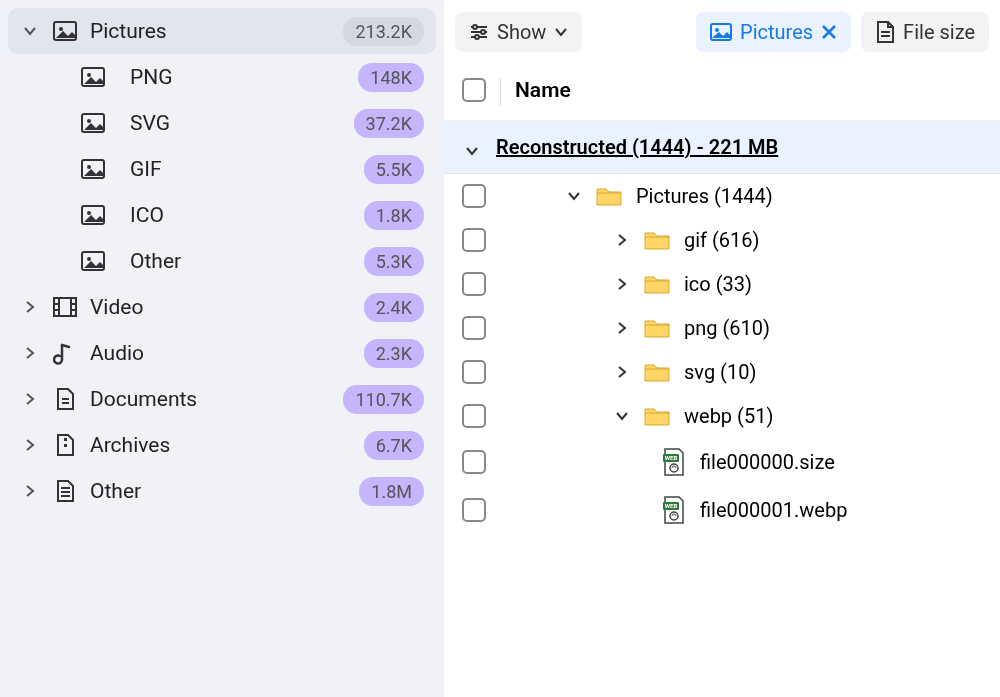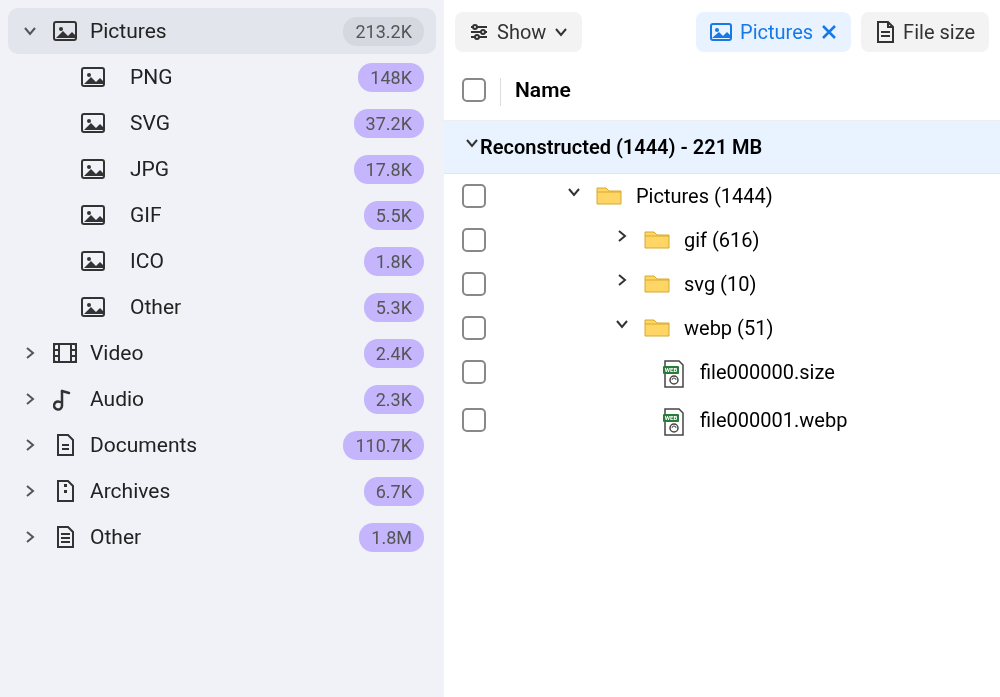--- a/index.html
+++ b/index.html
@@ -11,22 +11,22 @@
 .btn.blue { background: #e8f3ff; color: #1779e6; }
 .tree-item { display: flex; align-items: center; gap: 12px; padding: 10px 12px; border-radius: 10px; font-size: 21px; color: #222; cursor: pointer; }
 .tree-item.active { background: #e3e5ec; }
 .tree-item .right { margin-left: auto; }
 .badge { background: #c4b5fd; color: #555; padding: 4px 12px; border-radius: 14px; font-size: 18px; }
 .tree-item.active .badge { background: #d5d8e0; }
 .chev { width: 20px; display: inline-flex; justify-content: center; color: #555; font-size: 14px; }
 .icon { width: 26px; height: 26px; display: inline-flex; align-items: center; justify-content: center; }
 .indent-1 { padding-left: 72px; gap: 24px; }
 .header-row { display: flex; align-items: flex-start; gap: 14px; padding: 14px 18px; font-size: 21px; font-weight: 600; border-bottom: 1px solid #eee; }
-.group-row { display: flex; align-items: flex-start; padding: 14px 20px; background: #e8f3ff; font-size: 20px; font-weight: 600; border-bottom: 1px solid #dfe8f2; }
-.file-row { display: flex; align-items: flex-start; gap: 14px; padding: 10px 18px; font-size: 20px; }
+.group-row { display: flex; align-items: flex-end; gap: 16px; padding: 14px 20px; background: #e8f3ff; font-size: 20px; font-weight: 600; border-bottom: 1px solid #dfe8f2; text-decoration: underline; }
+.file-row { display: flex; align-items: center; gap: 14px; padding: 10px 18px; font-size: 20px; }
 .checkbox { width: 24px; height: 24px; border: 2px solid #888; border-radius: 5px; flex-shrink: 0; }
 .divider { width: 1px; height: 28px; background: #ddd; }
 .folder-icon { width: 26px; height: 22px; }
 .file-icon { width: 24px; height: 28px; }
 svg { display: block; }
 </style>
 </head>
 <body>
 
 <svg width="0" height="0" style="position:absolute">
@@ -105,29 +105,20 @@
         <span class="right"><span class="badge">148K</span></span>
       </div>
       <div class="tree-item indent-1">
         <span class="icon">
           <svg width="24" height="24">
             <use href="#pic-icon"></use>
           </svg>
         </span>
         <span>SVG</span>
         <span class="right"><span class="badge">37.2K</span></span>
-      </div>
-      <div class="tree-item indent-1">
-        <span class="icon">
-          <svg width="24" height="24">
-            <use href="#pic-icon"></use>
-          </svg>
-        </span>
-        <span>JPG</span>
-        <span class="right"><span class="badge">17.8K</span></span>
       </div>
       <div class="tree-item indent-1">
         <span class="icon">
           <svg width="24" height="24">
             <use href="#pic-icon"></use>
           </svg>
         </span>
         <span>GIF</span>
         <span class="right"><span class="badge">5.5K</span></span>
       </div>
@@ -305,20 +296,46 @@
         <div class="checkbox"></div>
         <div style="width:100px"></div>
         <span>
           <svg width="16" height="16">
             <path d="M5 3 L11 8 L5 13" fill="none" stroke="#333" stroke-width="2"></path>
           </svg>
         </span>
         <svg class="folder-icon" width="26" height="22">
           <use href="#folder"></use>
         </svg>
+        <span>ico (33)</span>
+      </div>
+      <div class="file-row">
+        <div class="checkbox"></div>
+        <div style="width:100px"></div>
+        <span>
+          <svg width="16" height="16">
+            <path d="M5 3 L11 8 L5 13" fill="none" stroke="#333" stroke-width="2"></path>
+          </svg>
+        </span>
+        <svg class="folder-icon" width="26" height="22">
+          <use href="#folder"></use>
+        </svg>
+        <span>png (610)</span>
+      </div>
+      <div class="file-row">
+        <div class="checkbox"></div>
+        <div style="width:100px"></div>
+        <span>
+          <svg width="16" height="16">
+            <path d="M5 3 L11 8 L5 13" fill="none" stroke="#333" stroke-width="2"></path>
+          </svg>
+        </span>
+        <svg class="folder-icon" width="26" height="22">
+          <use href="#folder"></use>
+        </svg>
         <span>svg (10)</span>
       </div>
       <div class="file-row">
         <div class="checkbox"></div>
         <div style="width:100px"></div>
         <span>
           <svg width="16" height="16">
             <path d="M3 5 L8 11 L13 5" fill="none" stroke="#333" stroke-width="2"></path>
           </svg>
         </span>

